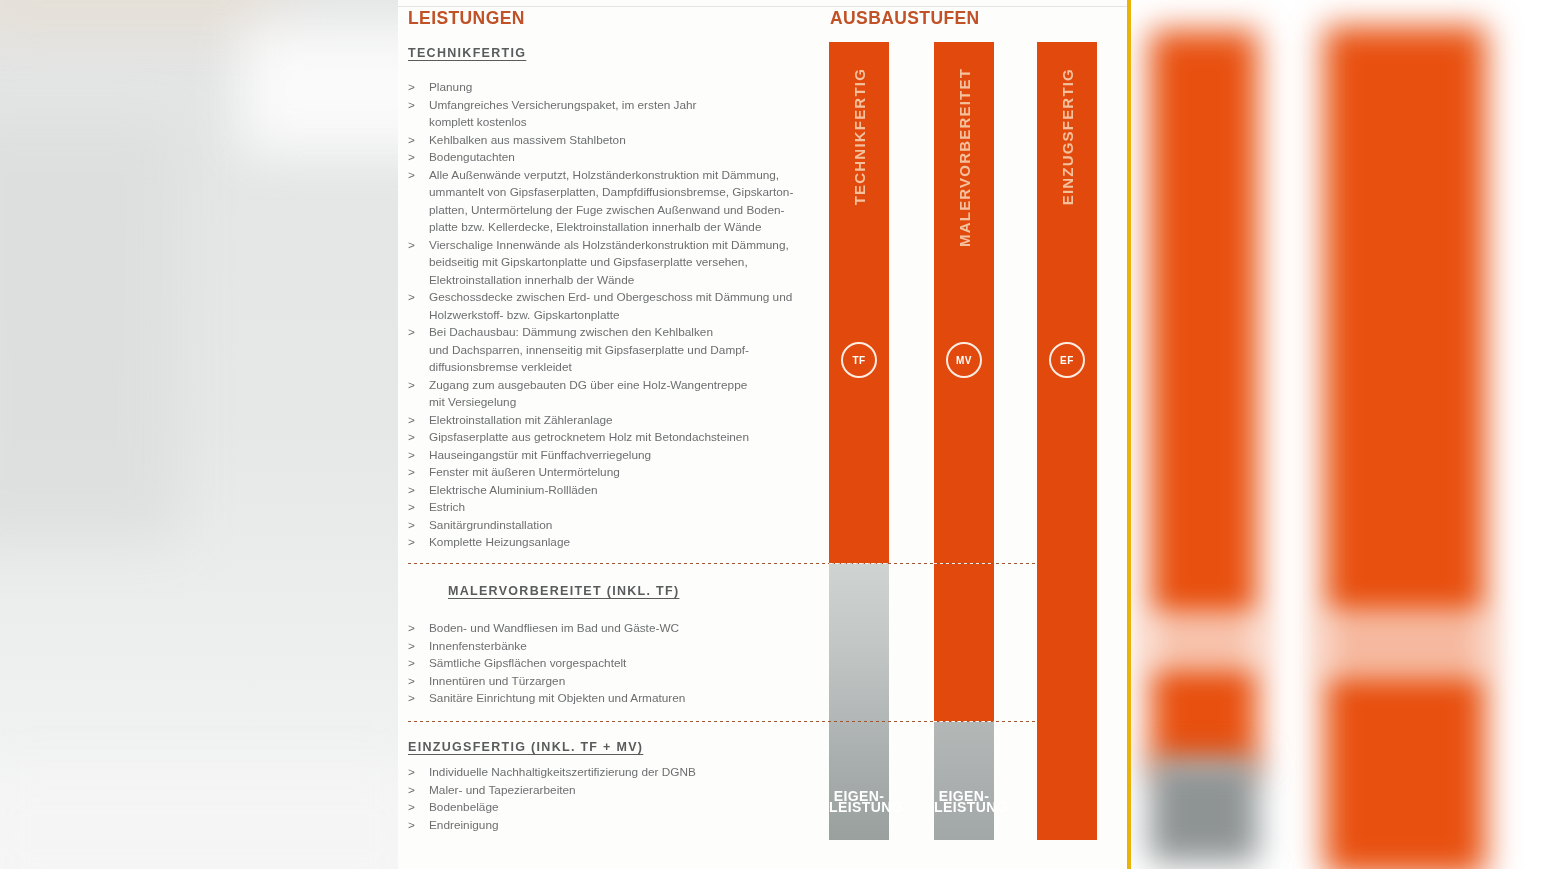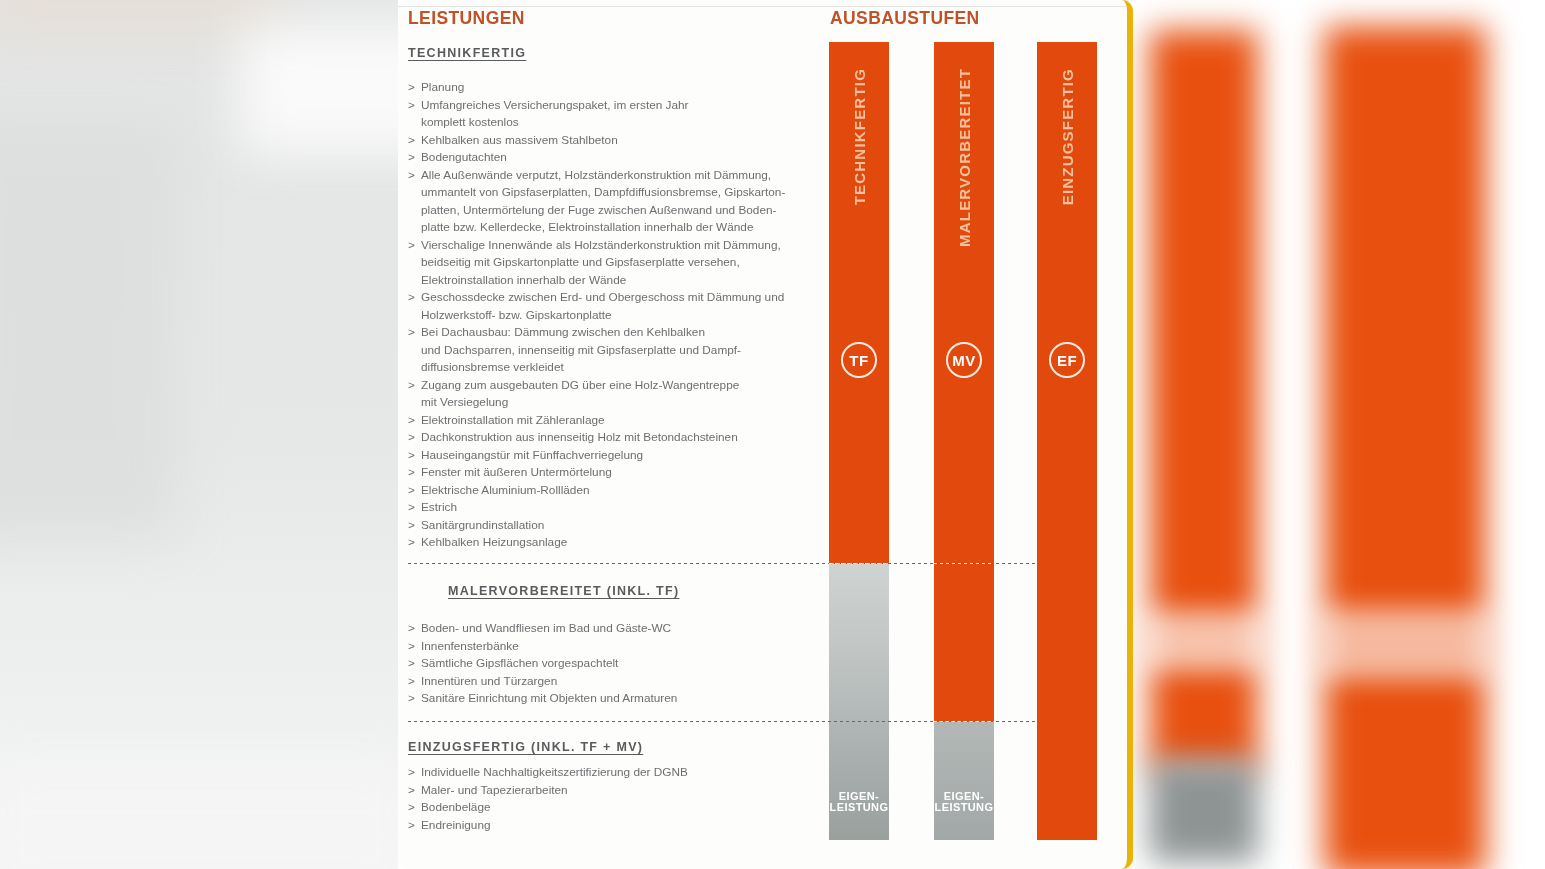--- a/index.html
+++ b/index.html
@@ -22,36 +22,36 @@
   .bg-right{position:absolute;left:1128px;top:0;width:417px;height:869px;overflow:hidden;background:#ffffff;}
   .bg-right .blob{position:absolute;filter:blur(16px);}
   .blob.barA{left:22px;top:30px;width:108px;height:740px;background:#e8500f;}
   .blob.barA-gray{left:22px;top:760px;width:108px;height:102px;background:#8e9394;}
   .blob.barA-band{left:8px;top:610px;width:136px;height:62px;background:rgba(255,255,255,.65);filter:blur(13px);}
   .blob.barB{left:196px;top:26px;width:162px;height:850px;background:#e8500f;}
   .blob.barB-band{left:184px;top:608px;width:186px;height:72px;background:rgba(255,255,255,.6);filter:blur(13px);}
 
   
   .page{position:absolute;left:398px;top:0;width:729px;height:869px;background:#fdfdfc;
-    border-right:6px solid #eab308;border-radius:11px;}
+    border-right:4px solid #eab308;}
   .top-edge{position:absolute;left:0;top:6px;width:100%;height:1px;background:#e4e4e2;}
 
   .title{position:absolute;margin:0;font-size:17.5px;font-weight:bold;color:#c15126;letter-spacing:.4px;}
   .title.left{left:10px;top:8px;}
   .title.right{left:432px;top:8px;}
 
   .sec-heading{position:absolute;left:10px;margin:0;font-size:12.5px;font-weight:bold;color:#5a5b5d;
     letter-spacing:1.3px;text-decoration:underline;text-underline-offset:3px;text-decoration-thickness:1px;}
   .h1x{top:46px;} .h2x{top:584px;padding-left:40px;} .h3x{top:740px;text-align:center;}
 
   ul.svc{position:absolute;left:10px;margin:0;padding:0;list-style:none;width:392px;}
   .l1{top:79px;} .l2{top:620px;} .l3{top:764px;}
   li.item{display:flex;font-size:11.8px;line-height:17.5px;color:#6d6e70;}
   li.item .mk{flex:none;width:13px;}
-  li.item .tx{flex:1;white-space:pre-line;}
+  li.item .tx{flex:1;white-space:pre-line;margin-left:8px;}
 
   
   .dash{position:absolute;left:10px;width:629px;height:1px;
     background-image:repeating-linear-gradient(90deg,#a3552f 0 3px,transparent 3px 6px);z-index:5;}
   .dash1{top:563px;} .dash2{top:721px;}
   .dash-white{position:absolute;width:60px;height:1px;z-index:6;
     background-image:repeating-linear-gradient(90deg,rgba(255,255,255,.9) 0 3px,transparent 3px 6px);}
   .dw1a{left:431px;top:563px;} .dw1b{left:536px;top:563px;} .dw2b{left:536px;top:721px;}
 
   
@@ -66,24 +66,24 @@
   .bar-tf .seg.gray{top:521px;background:linear-gradient(180deg,#cfd3d2 0%,#c2c7c6 30%,#a8aead 72%,#99a09e 100%);}
   .bar-mv .seg.gray{top:679px;background:linear-gradient(180deg,#b3b8b7 0%,#a2a8a7 100%);}
 
   .bar-label{position:absolute;top:26px;left:50%;writing-mode:vertical-rl;
     transform:translateX(-50%) rotate(180deg);
     font-size:15px;font-weight:bold;letter-spacing:1.2px;color:#f3c19e;white-space:nowrap;}
 
   .badge{position:absolute;top:300px;left:50%;transform:translateX(-50%);
     width:36px;height:36px;border:2px solid rgba(255,246,238,.95);border-radius:50%;
     box-sizing:border-box;display:flex;align-items:center;justify-content:center;}
-  .badge span{font-size:15px;font-weight:bold;color:#fff;letter-spacing:.5px;}
+  .badge span{font-size:10px;font-weight:bold;color:#fff;letter-spacing:.5px;}
 
   .own-work{position:absolute;bottom:28px;left:0;width:100%;text-align:center;
-    font-size:11px;font-weight:bold;color:#ffffff;letter-spacing:.4px;line-height:10.5px;
+    font-size:14px;font-weight:bold;color:#ffffff;letter-spacing:.4px;line-height:10.5px;
     white-space:pre-line;}
 </style>
 </head>
 <body>
 
 <div class="canvas">
 
   <div class="bg-left">
     <div class="blob warm-top"></div>
     <div class="blob white-top-right"></div>
@@ -152,21 +152,21 @@
           <span class="mk">&gt;</span>
           <span class="tx">Zugang zum ausgebauten DG über eine Holz-Wangentreppe
 mit Versiegelung</span>
         </li>
       <li class="item">
           <span class="mk">&gt;</span>
           <span class="tx">Elektroinstallation mit Zähleranlage</span>
         </li>
       <li class="item">
           <span class="mk">&gt;</span>
-          <span class="tx">Dachkonstruktion aus innenseitig Holz mit Betondachsteinen</span>
+          <span class="tx">Gipsfaserplatte aus getrocknetem Holz mit Betondachsteinen</span>
         </li>
       <li class="item">
           <span class="mk">&gt;</span>
           <span class="tx">Hauseingangstür mit Fünffachverriegelung</span>
         </li>
       <li class="item">
           <span class="mk">&gt;</span>
           <span class="tx">Fenster mit äußeren Untermörtelung</span>
         </li>
       <li class="item">
@@ -176,21 +176,21 @@
       <li class="item">
           <span class="mk">&gt;</span>
           <span class="tx">Estrich</span>
         </li>
       <li class="item">
           <span class="mk">&gt;</span>
           <span class="tx">Sanitärgrundinstallation</span>
         </li>
       <li class="item">
           <span class="mk">&gt;</span>
-          <span class="tx">Kehlbalken Heizungsanlage</span>
+          <span class="tx">Komplette Heizungsanlage</span>
         </li>
     </ul>
 
     <h2 class="sec-heading h2x">MALERVORBEREITET (INKL. TF)</h2>
     <ul class="svc l2">
       <li class="item">
           <span class="mk">&gt;</span>
           <span class="tx">Boden- und Wandfliesen im Bad und Gäste-WC</span>
         </li>
       <li class="item">

